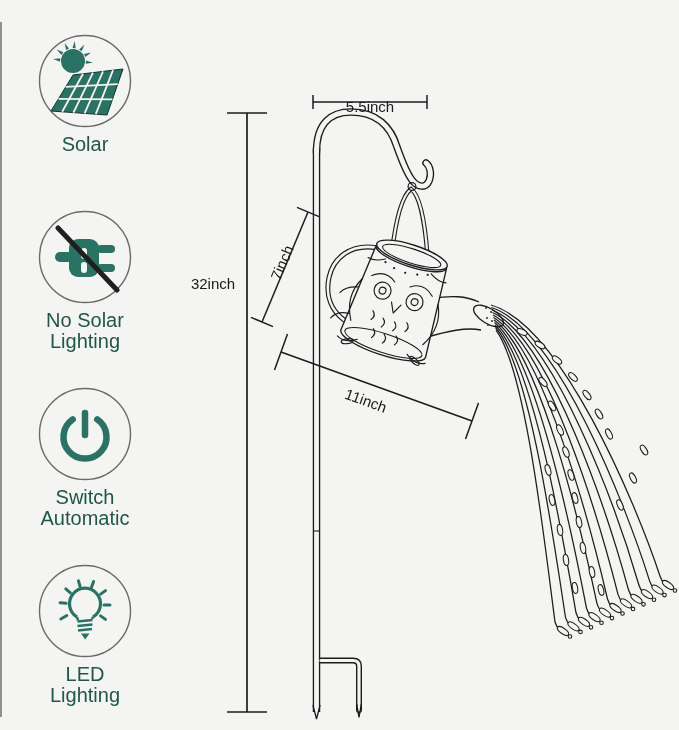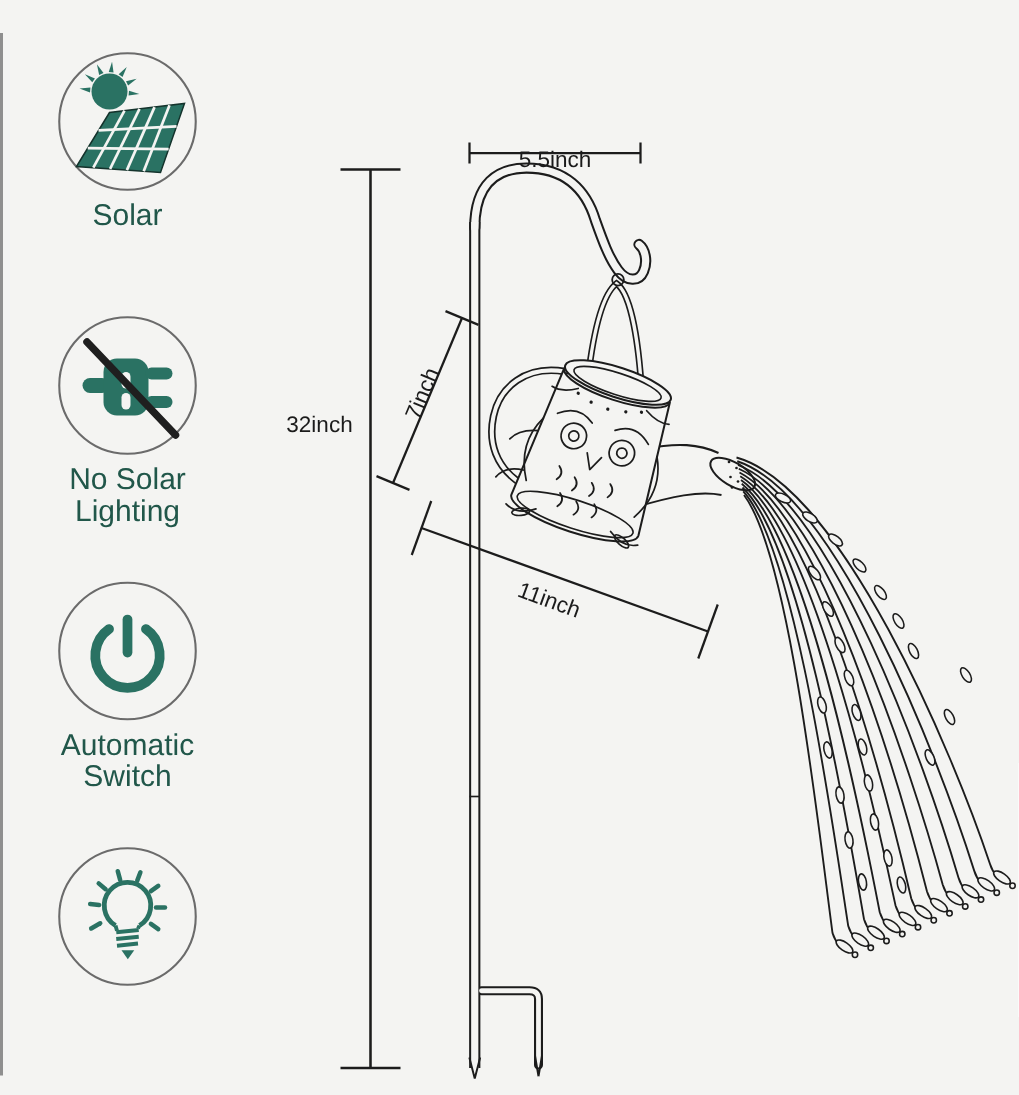--- a/index.html
+++ b/index.html
@@ -86,22 +86,22 @@
     </div>
   </div>
 
   <div class="feature" style="top:386px">
     <svg width="96" height="96" viewBox="0 0 96 96">
       <circle class="ic-outline" cx="48" cy="48" r="45.5"></circle>
       <path class="teal-stroke" d="M60.3,33.4 A21.5,21.5 0 1 1 35.7,33.4" stroke-width="6.5" stroke-linecap="round"></path>
       <line class="teal-stroke" x1="48" y1="27" x2="48" y2="49" stroke-width="6.5" stroke-linecap="round"></line>
     </svg>
     <div class="flabel">
+      <div>Switch</div>
       <div>Automatic</div>
-      <div>Switch</div>
     </div>
   </div>
 
   <div class="feature" style="top:563px">
     <svg width="96" height="96" viewBox="0 0 96 96">
       <circle class="ic-outline" cx="48" cy="48" r="45.5"></circle>
       <g>
         <path class="teal-stroke" d="M40,54 A15.5,15.5 0 1 1 56,54" stroke-width="3.2"></path>
         <g class="teal-stroke" stroke-width="2.6">
           <path d="M40,54 L41,57.5 M56,54 L55,56"></path>
@@ -115,20 +115,24 @@
           <line x1="29.1" y1="40.3" x2="23.1" y2="39.7"></line>
           <line x1="33.4" y1="29.8" x2="28.8" y2="25.9"></line>
           <line x1="43.1" y1="23.6" x2="41.5" y2="17.8"></line>
           <line x1="54.5" y1="24.1" x2="56.6" y2="18.5"></line>
           <line x1="63.6" y1="31.1" x2="68.5" y2="27.6"></line>
           <line x1="67" y1="42" x2="73" y2="42"></line>
           <line x1="63.6" y1="52.9" x2="68.5" y2="56.4"></line>
         </g>
       </g>
     </svg>
+    <div class="flabel">
+      <div>LED</div>
+      <div>Lighting</div>
+    </div>
   </div>
 
   <svg class="diagram" width="679" height="730" viewBox="0 0 679 730">
 
     <g>
       <path class="tube-out round" stroke-width="4.4" d="M392,252 C396,218 402,196 411,189 C421,196 426,230 428,264"></path>
       <path class="tube-bg round" stroke-width="2.2" d="M392,252 C396,218 402,196 411,189 C421,196 426,230 428,264"></path>
     </g>
 
     <g>

